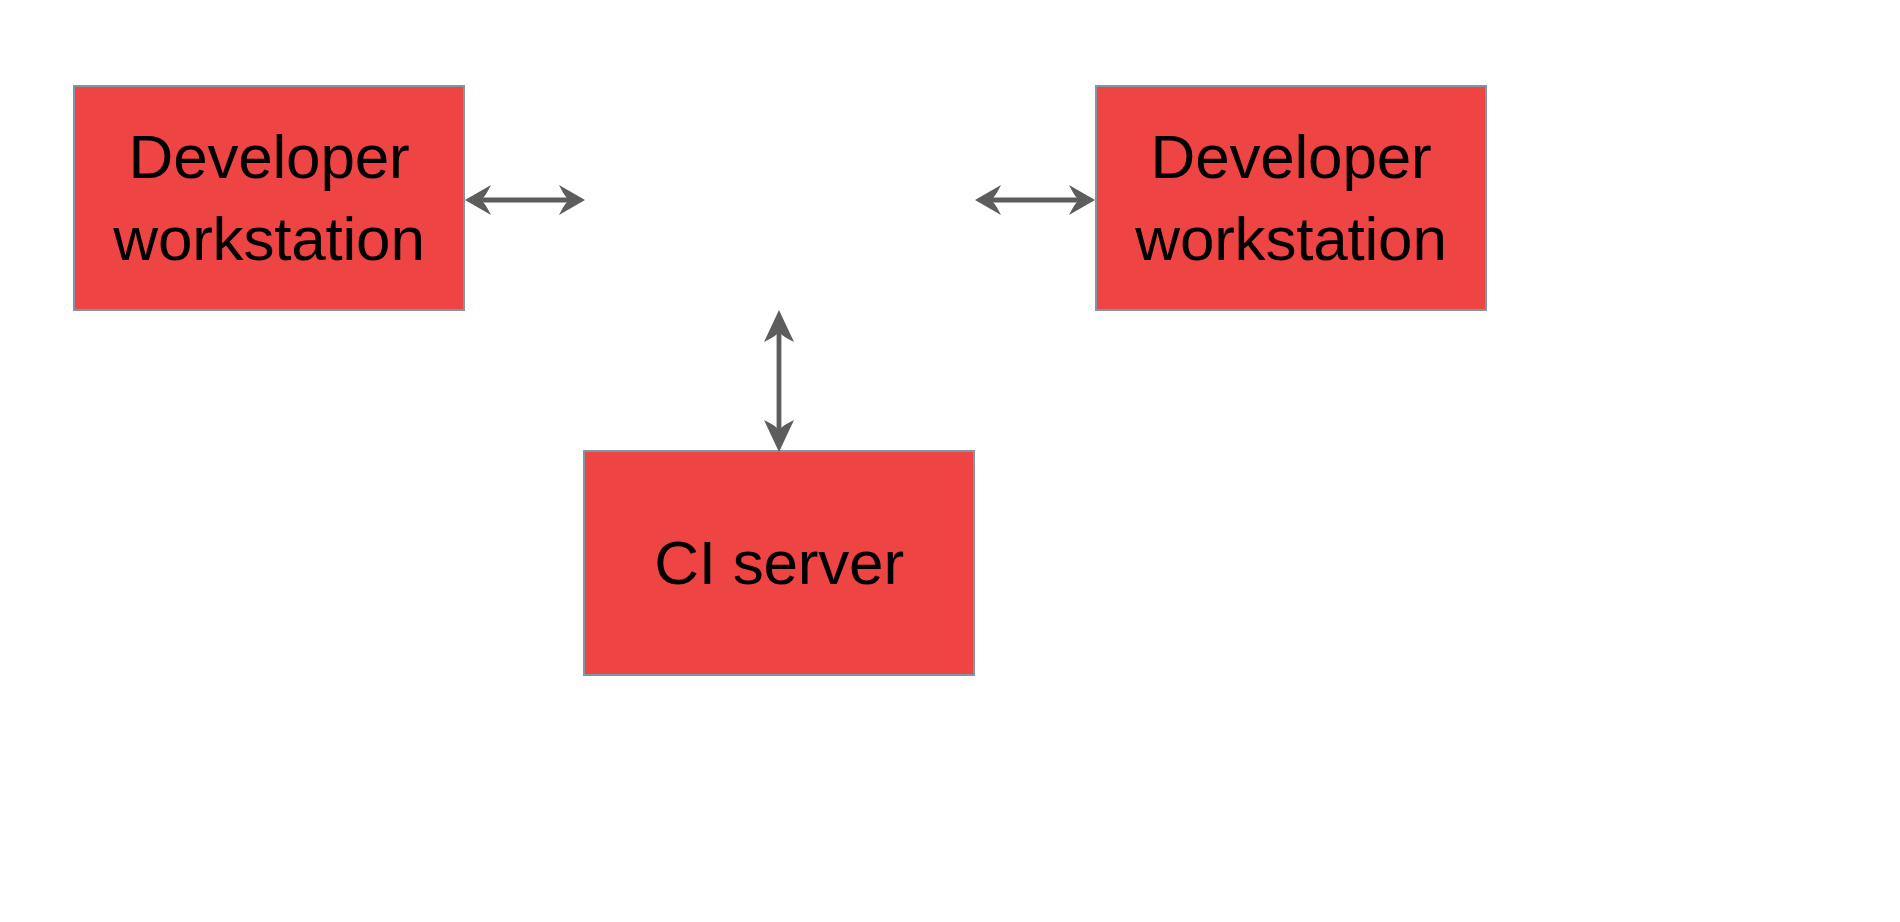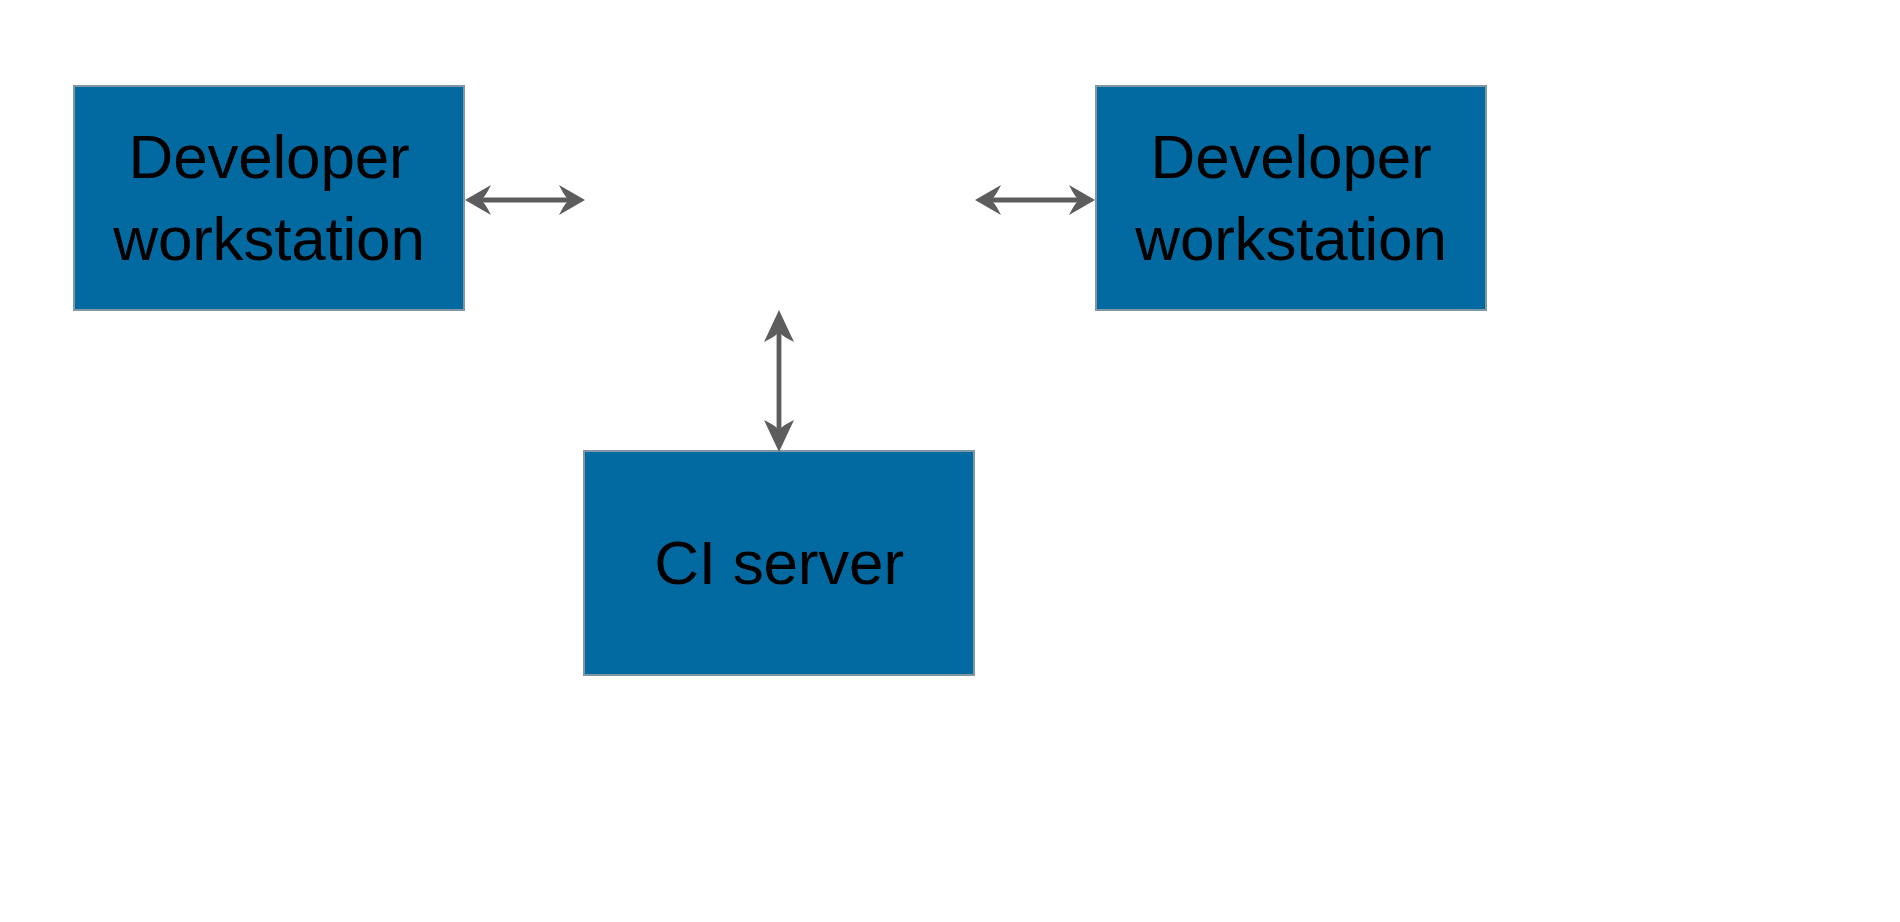--- a/index.html
+++ b/index.html
@@ -16,21 +16,21 @@
   }
   #canvas {
     position: relative;
     width: 1900px;
     height: 922px;
     background: #ffffff;
   }
   .node {
     position: absolute;
     box-sizing: border-box;
-    background: #0369a1;
+    background: #ef4444;
     border: 2px solid #7e97a3;
     display: flex;
     align-items: center;
     justify-content: center;
     text-align: center;
   }
   .node-label {
     color: #000000;
     font-family: "Liberation Sans", sans-serif;
     font-size: 62px;

